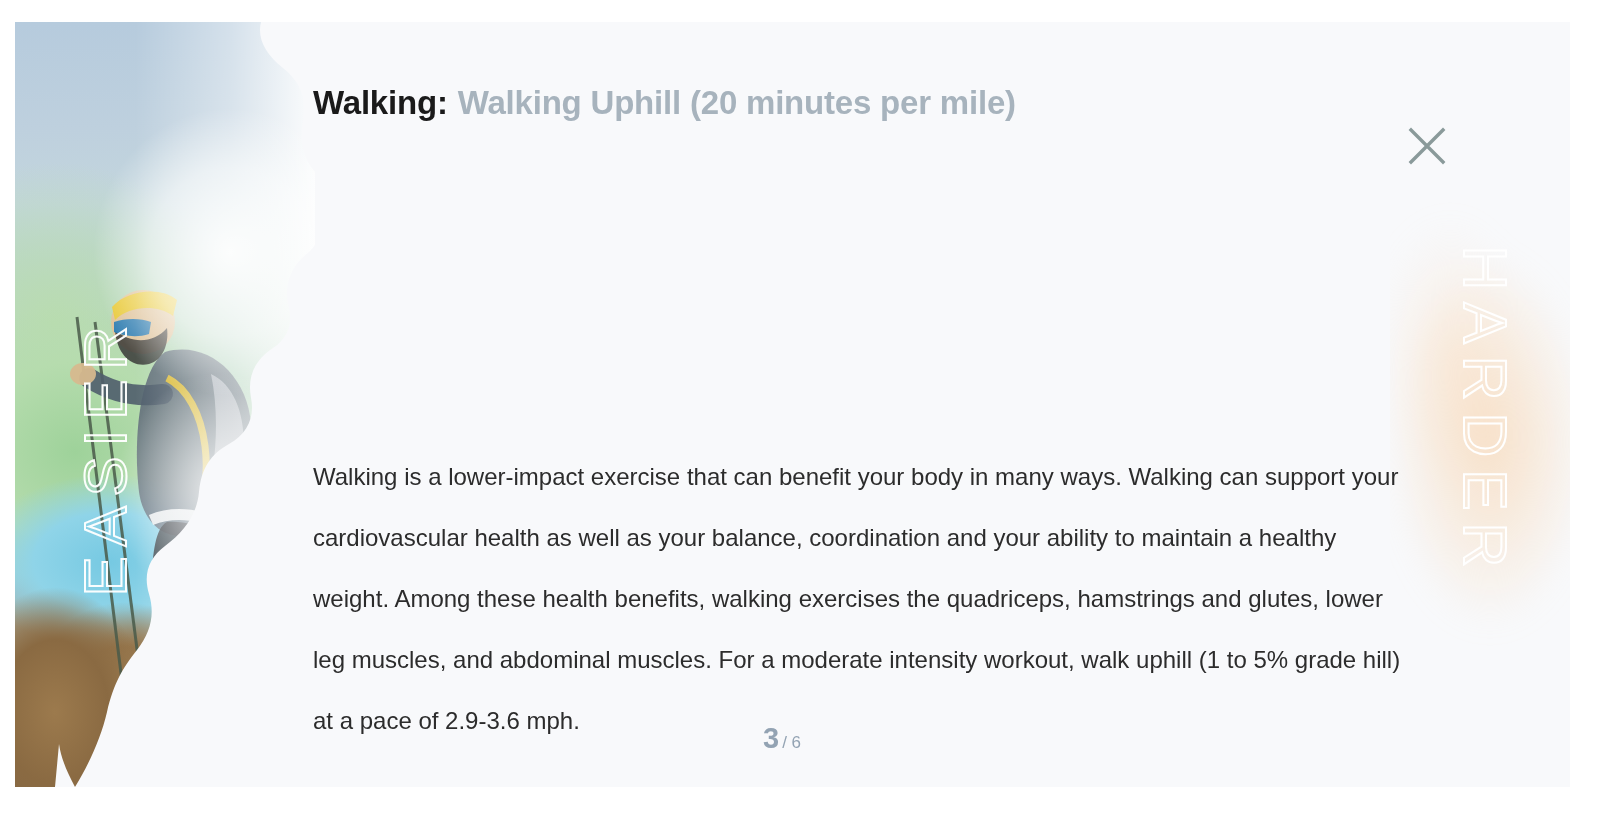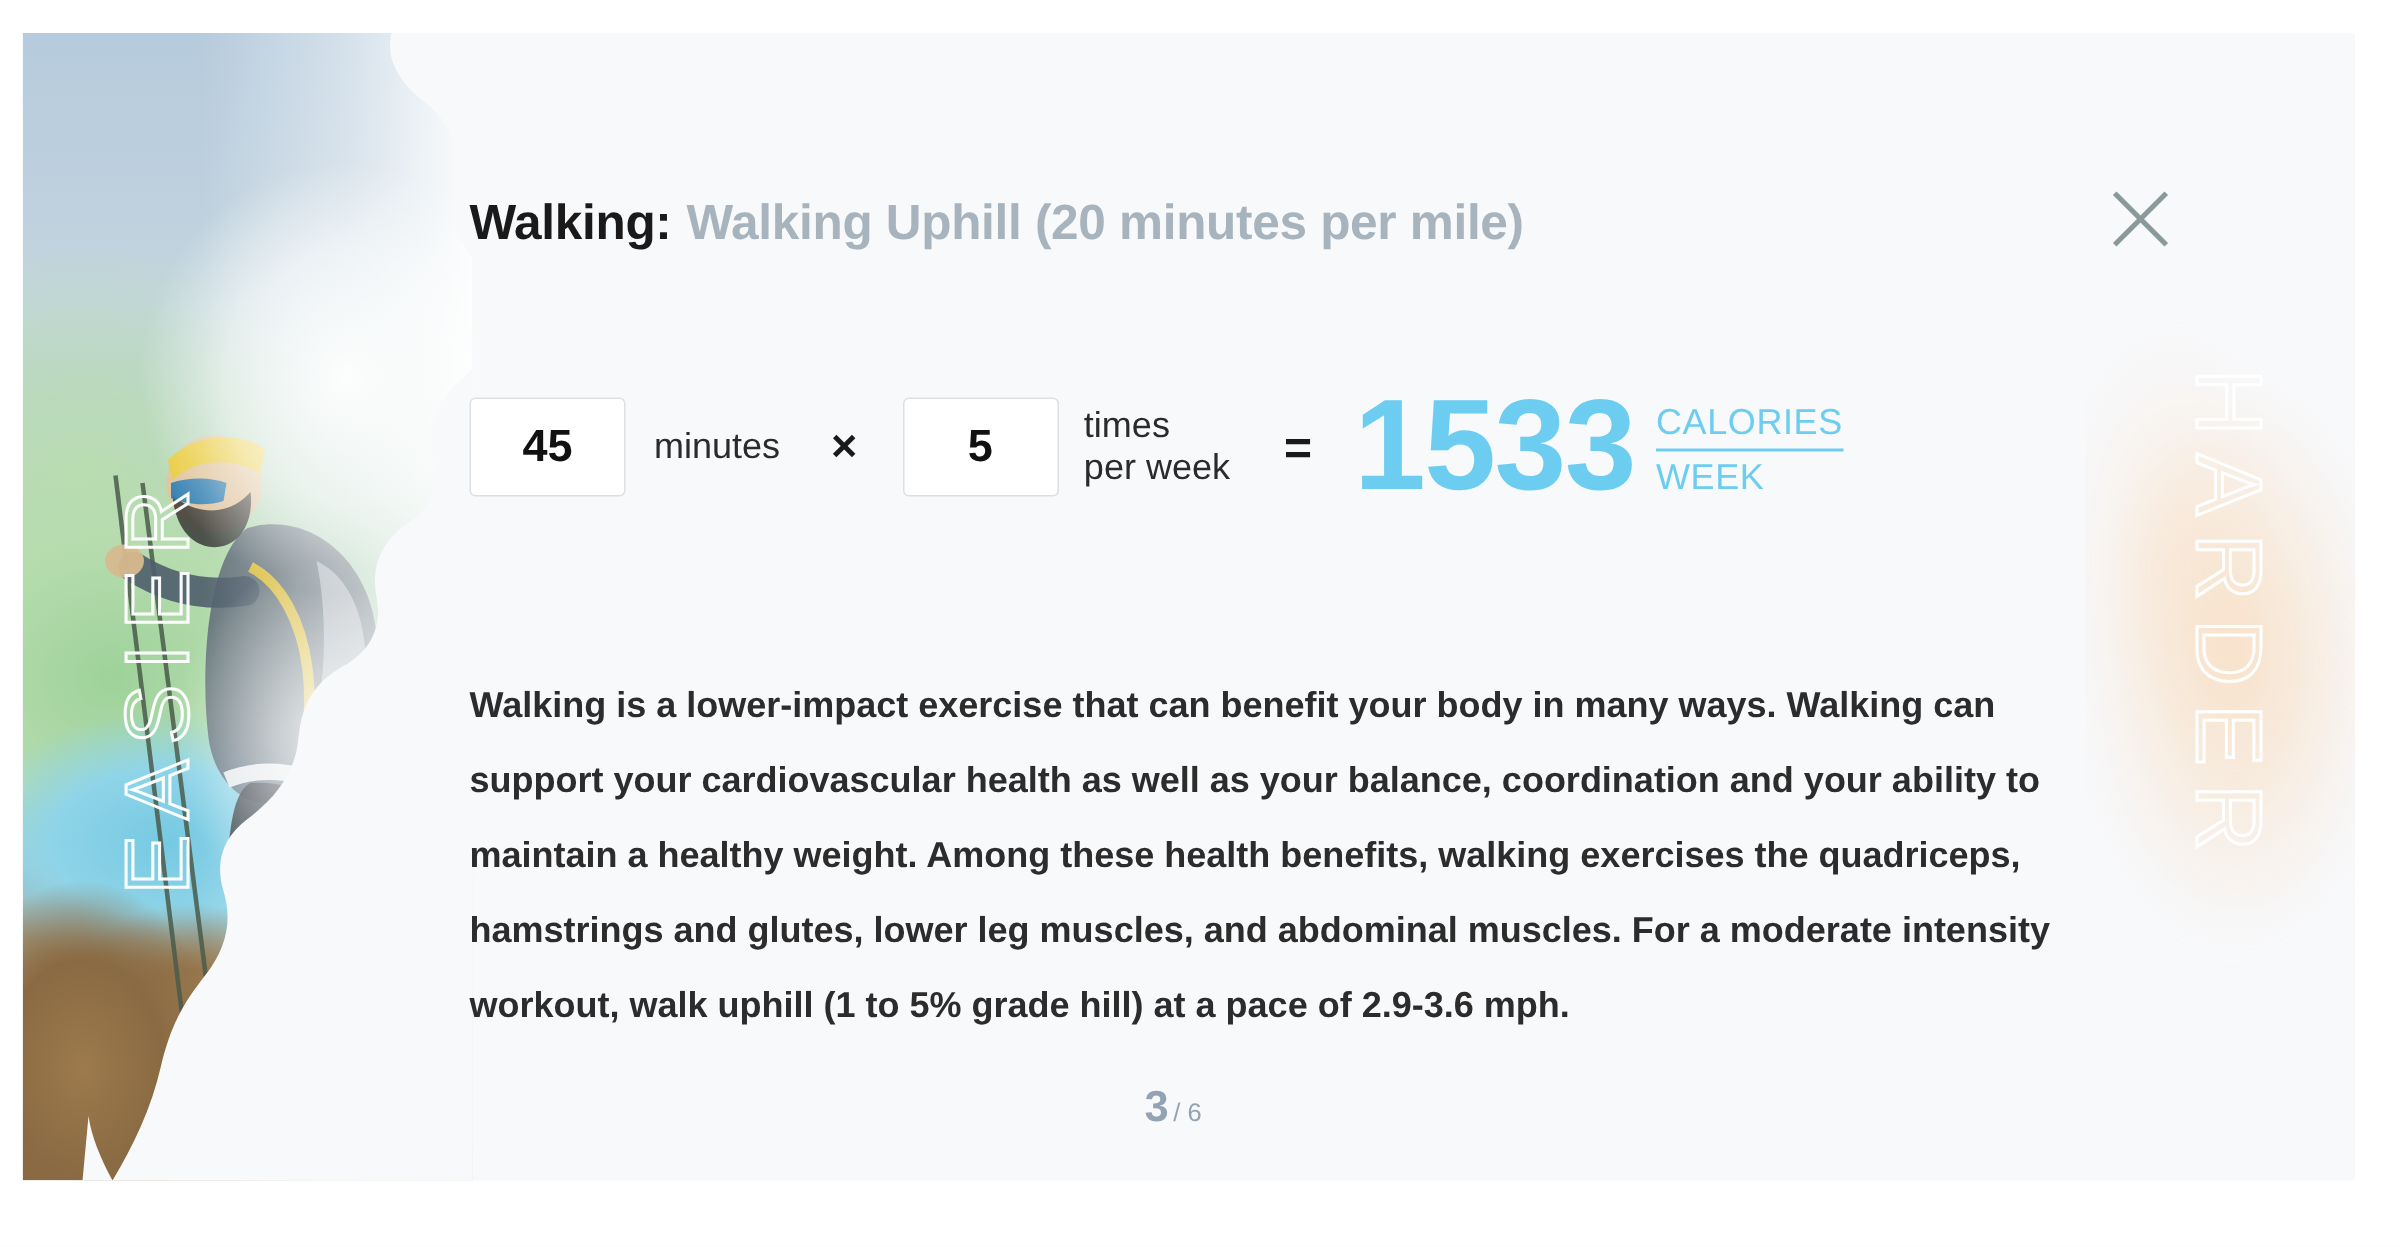--- a/index.html
+++ b/index.html
@@ -156,21 +156,20 @@
   }
 
   .title {
     position: absolute;
     left: 0;
     top: 62px;
     font-size: 33px;
     font-weight: 700;
     letter-spacing: -0.2px;
     white-space: nowrap;
-    margin-top: 45px;
   }
   .title .t-main { color: #1a1a1a; }
   .title .t-sub  { color: #a7b3bd; margin-left: 10px; }
 
   .close-btn {
     position: absolute;
     left: 1088px;
     top: 98px;
     width: 52px;
     height: 52px;
@@ -242,23 +241,23 @@
     background: #6dcdf1;
     margin: 2px 0 3px 0;
   }
 
   .body-text {
     position: absolute;
     left: 0;
     top: 424px;
     width: 1092px;
     font-size: 24px;
-    line-height: 50px;
+    line-height: 61px;
     color: #2c2c2c;
-    font-weight: 700;
+    font-weight: 400;
   }
 
   .pager {
     position: absolute;
     left: 420px;
     top: 700px;
     color: #93a3b3;
     margin-left: 30px;
   }
   .pager .cur { font-size: 29px; font-weight: 700; }
@@ -340,39 +339,20 @@
     <div class="title">
       <span class="t-main">Walking:</span><span class="t-sub">Walking Uphill (20 minutes per mile)</span>
     </div>
 
     <div class="close-btn">
       <svg viewBox="0 0 52 52" width="52" height="52">
         <path d="M10 10 L42 42 M42 10 L10 42" stroke="#8a9a9a" stroke-width="3.4" stroke-linecap="square" fill="none"></path>
       </svg>
     </div>
 
-    <div class="calc">
-      <div class="num-box">45</div>
-      <div class="unit">minutes</div>
-      <div class="op">×</div>
-      <div class="num-box">5</div>
-      <div class="unit two-line">
-        <div>times</div>
-        <div>per week</div>
-      </div>
-      <div class="op eq">=</div>
-      <div class="result">
-        <div class="big-number">1533</div>
-        <div class="frac">
-          <div>CALORIES</div>
-          <div class="bar"></div>
-          <div>WEEK</div>
-        </div>
-      </div>
-    </div>
 
     <div class="body-text">Walking is a lower-impact exercise that can benefit your body in many ways. Walking can support your cardiovascular health as well as your balance, coordination and your ability to maintain a healthy weight. Among these health benefits, walking exercises the quadriceps, hamstrings and glutes, lower leg muscles, and abdominal muscles. For a moderate intensity workout, walk uphill (1 to 5% grade hill) at a pace of 2.9-3.6 mph.</div>
 
     <div class="pager">
       <span class="cur">3</span><span class="tot">/ 6</span>
     </div>
 
   </div>
 </div>
 

